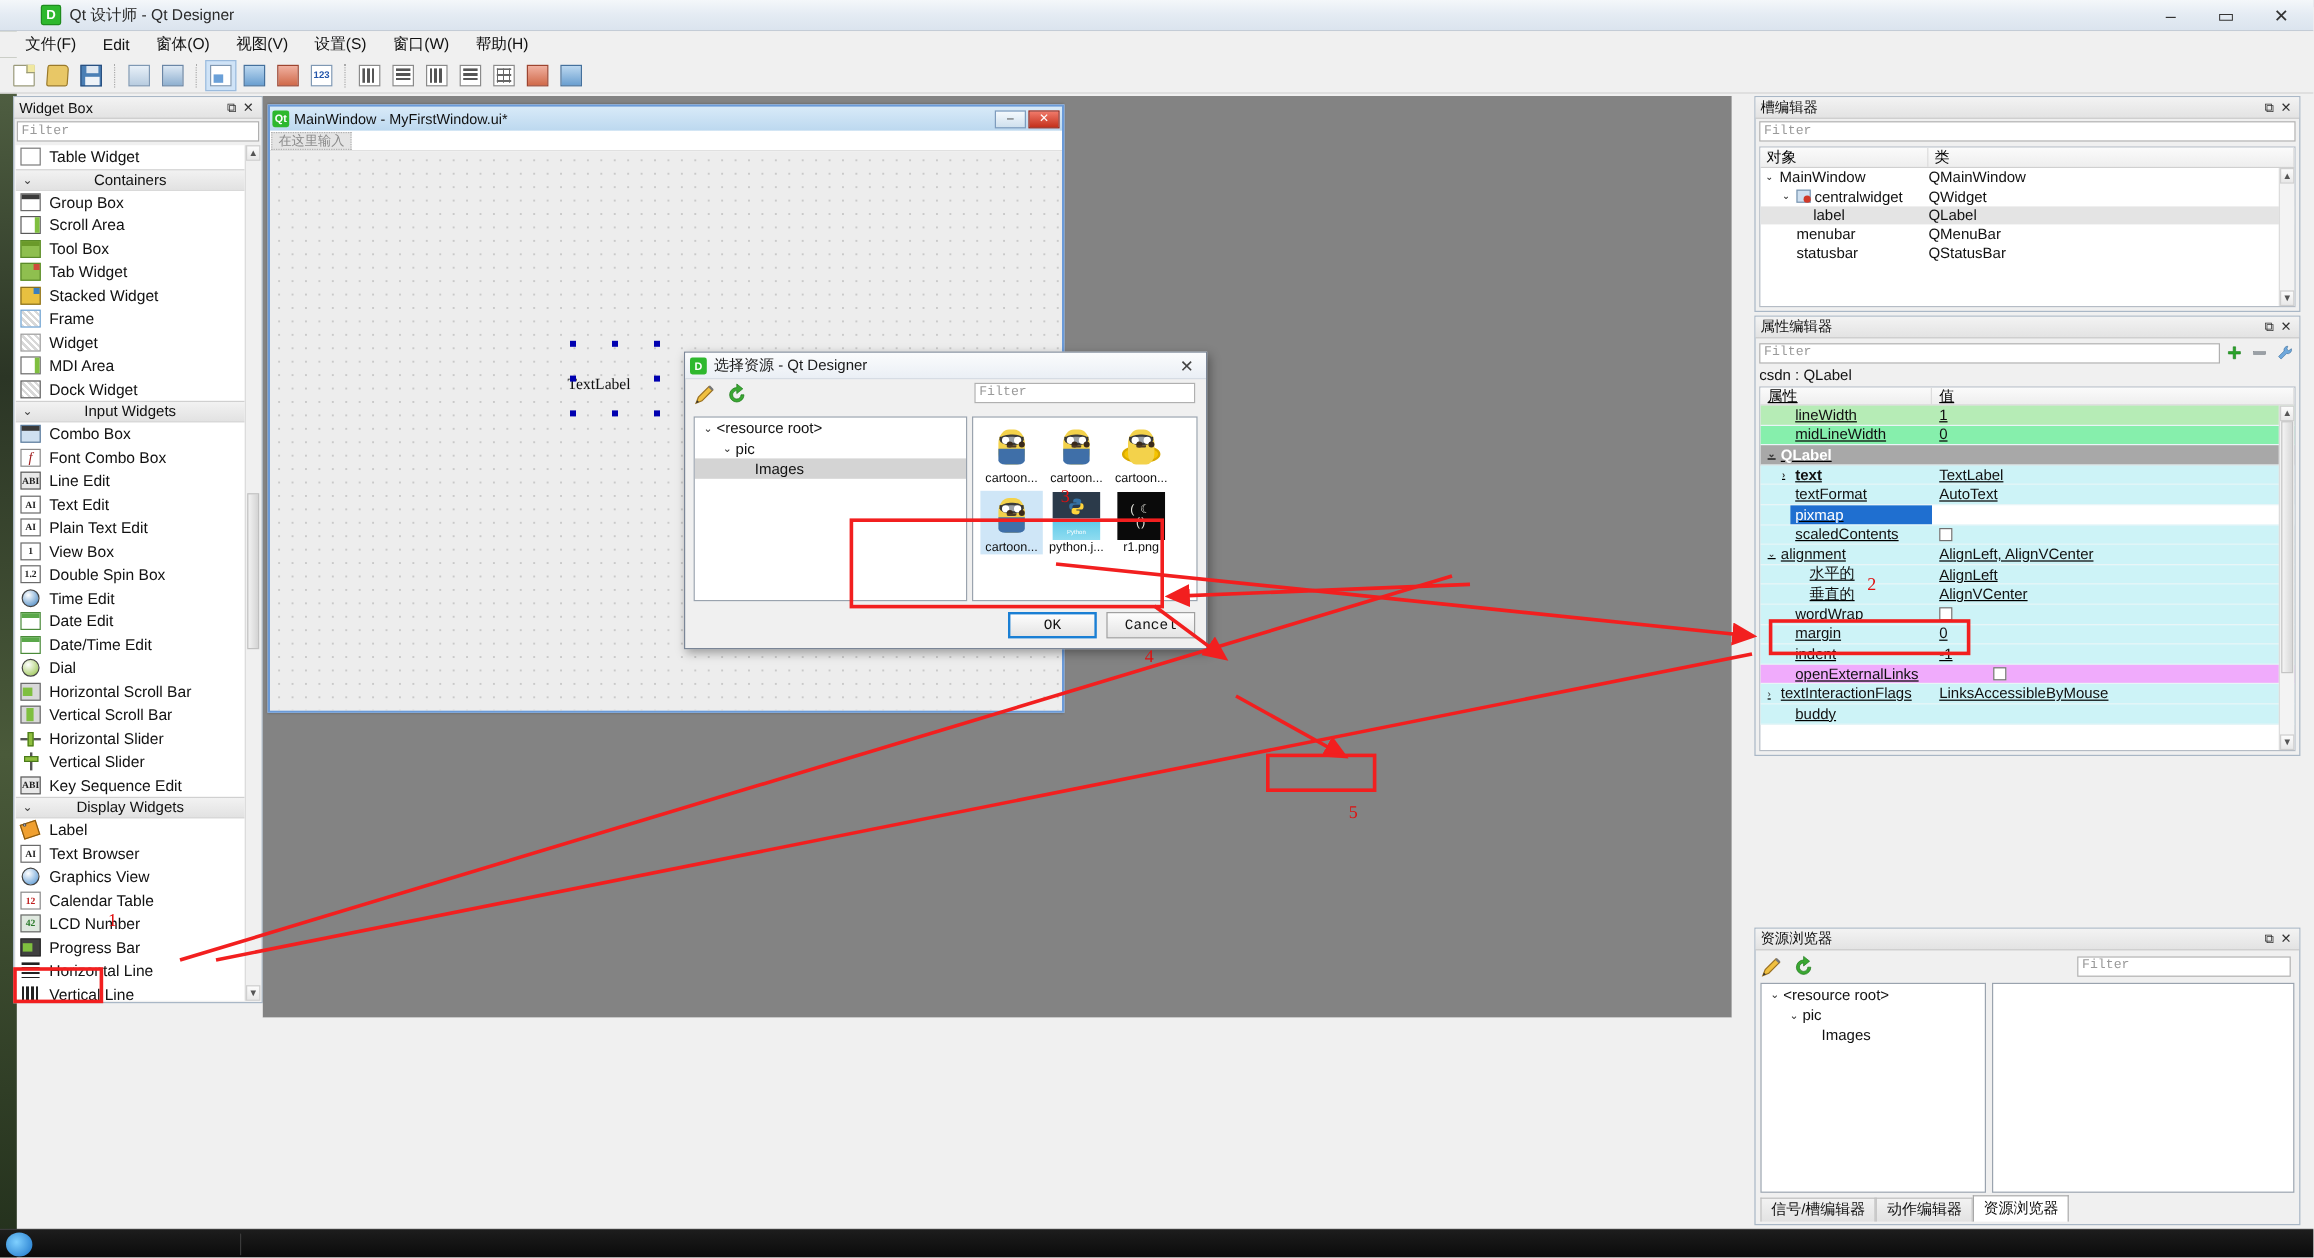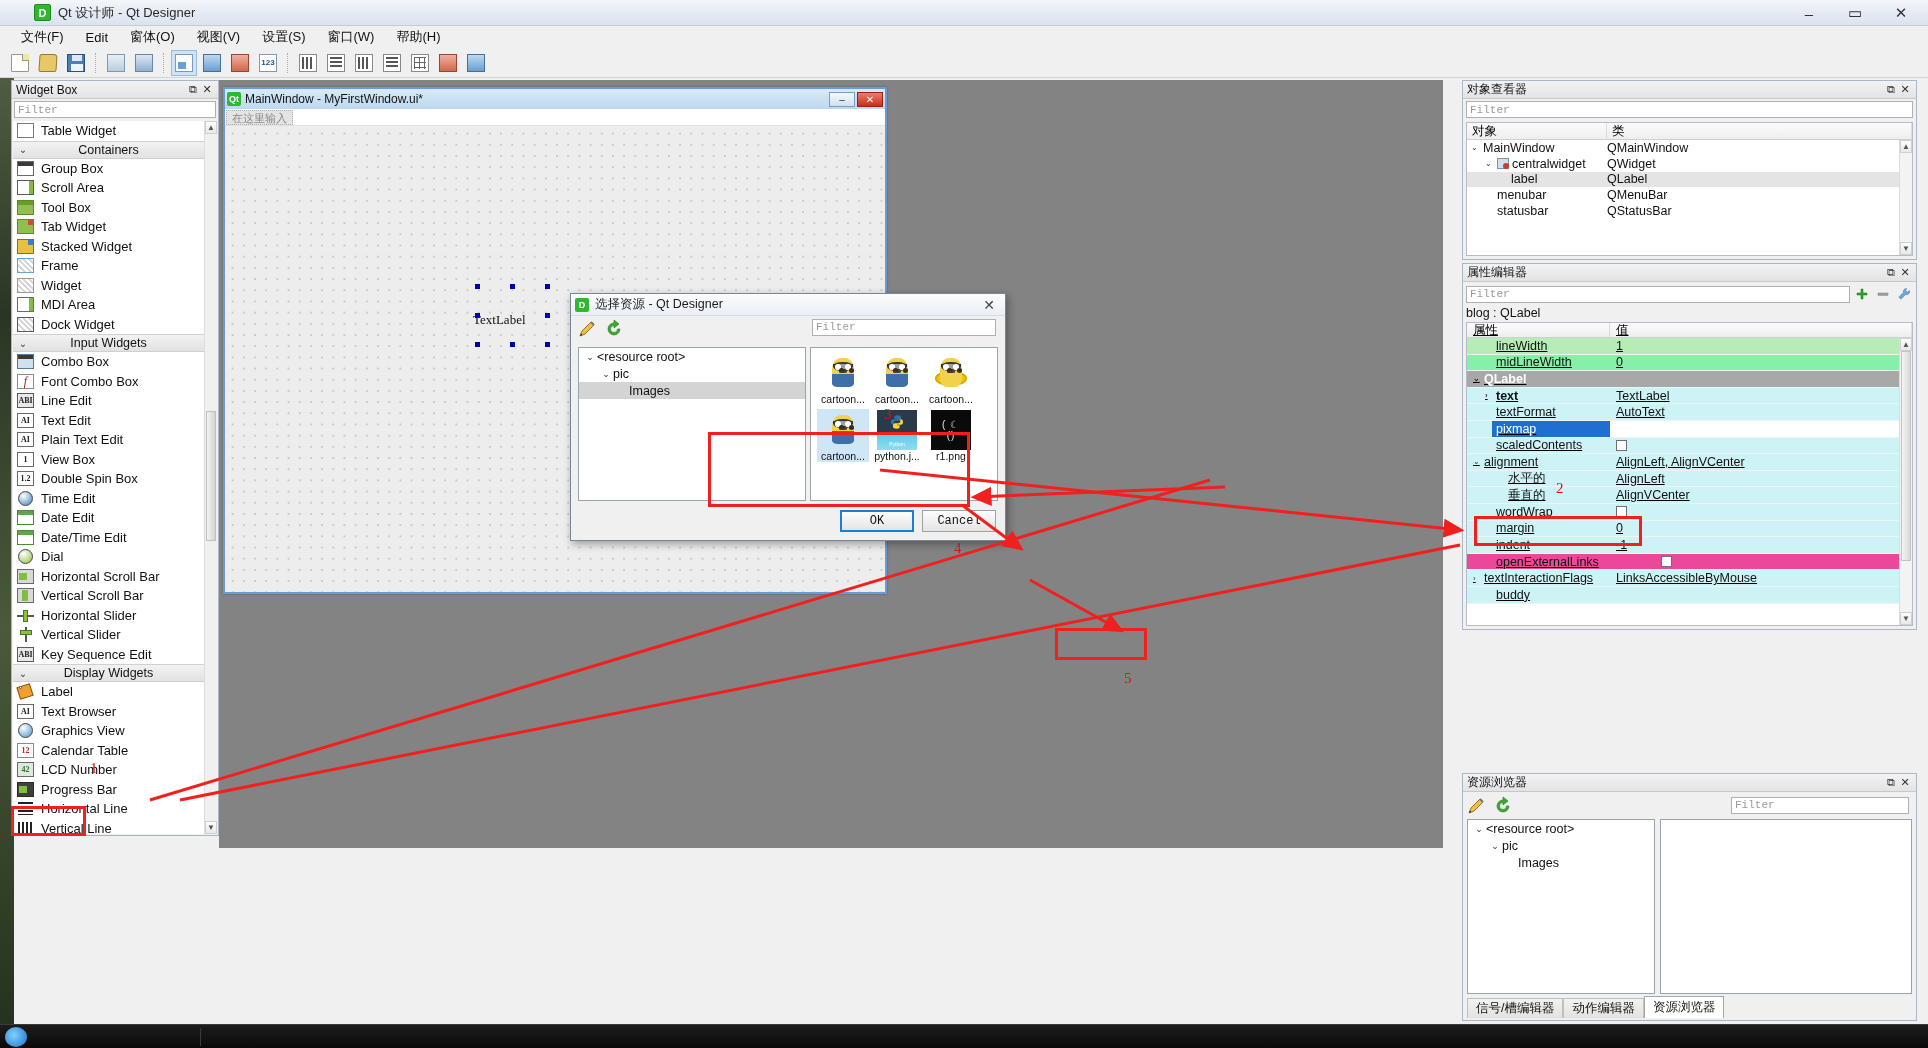--- a/index.html
+++ b/index.html
@@ -766,21 +766,21 @@
         </div>
     </div>
     <div class="rd-buttons">
       <div class="rd-btn default">OK</div>
       <div class="rd-btn">Cancel</div>
     </div>
   </div>
 
   <div class="dock" id="objinspector">
     <div class="dock-title">
-      <span class="t">对象查看器</span>
+      <span class="t">槽编辑器</span>
       <span class="dock-btn">⧉</span>
       <span class="dock-btn">✕</span>
     </div>
     <div class="filterbox oi-filter">Filter</div>
     <div class="oi-table">
       <div class="oi-head">
         <div class="oi-c1">对象</div>
         <div class="oi-c2">类</div>
       </div>
       <div id="oi-rows">
@@ -847,21 +847,21 @@
         <svg width="14" height="14" viewBox="0 0 14 14">
             <rect x="2" y="6" width="10" height="2.4" fill="#9aa0a6" stroke="#70767c" stroke-width=".4"></rect>
           </svg>
       </span>
       <span class="pe-icbtn">
         <svg width="14" height="14" viewBox="0 0 14 14">
             <path d="M9.5 1.5a3.2 3.2 0 0 0-3.1 4L1.8 10.1l2.1 2.1 4.6-4.6a3.2 3.2 0 0 0 4-4L10.2 5.3 8.7 3.8z" fill="#6fa8dc" stroke="#3d6e9c" stroke-width=".5"></path>
           </svg>
       </span>
     </div>
-    <div class="pe-objrow">blog : QLabel</div>
+    <div class="pe-objrow">csdn : QLabel</div>
     <div class="pe-table">
       <div class="pe-head">
         <div style="width:143px">属性</div>
         <div style="flex:1">值</div>
       </div>
       <div id="pe-rows">
           <div class="pe-row" style="background: rgb(182, 236, 182);">
             <div class="pe-n" style="padding-left: 18px;">
               <span class="pe-chev"></span>
               <span>lineWidth</span>
@@ -949,21 +949,21 @@
             </div>
             <div class="pe-v">0</div>
           </div>
           <div class="pe-row" style="background: rgb(205, 243, 247);">
             <div class="pe-n" style="padding-left: 18px;">
               <span class="pe-chev"></span>
               <span>indent</span>
             </div>
             <div class="pe-v">-1</div>
           </div>
-          <div class="pe-row" style="background: #ec4899; gap: 45px;">
+          <div class="pe-row" style="background: #f0abfc; gap: 45px;">
             <div class="pe-n" style="padding-left: 18px;">
               <span class="pe-chev"></span>
               <span>openExternalLinks</span>
             </div>
             <div class="pe-v">
               <span class="pe-cb"></span>
             </div>
           </div>
           <div class="pe-row" style="background: rgb(205, 243, 247);">
             <div class="pe-n" style="padding-left: 6px;">

